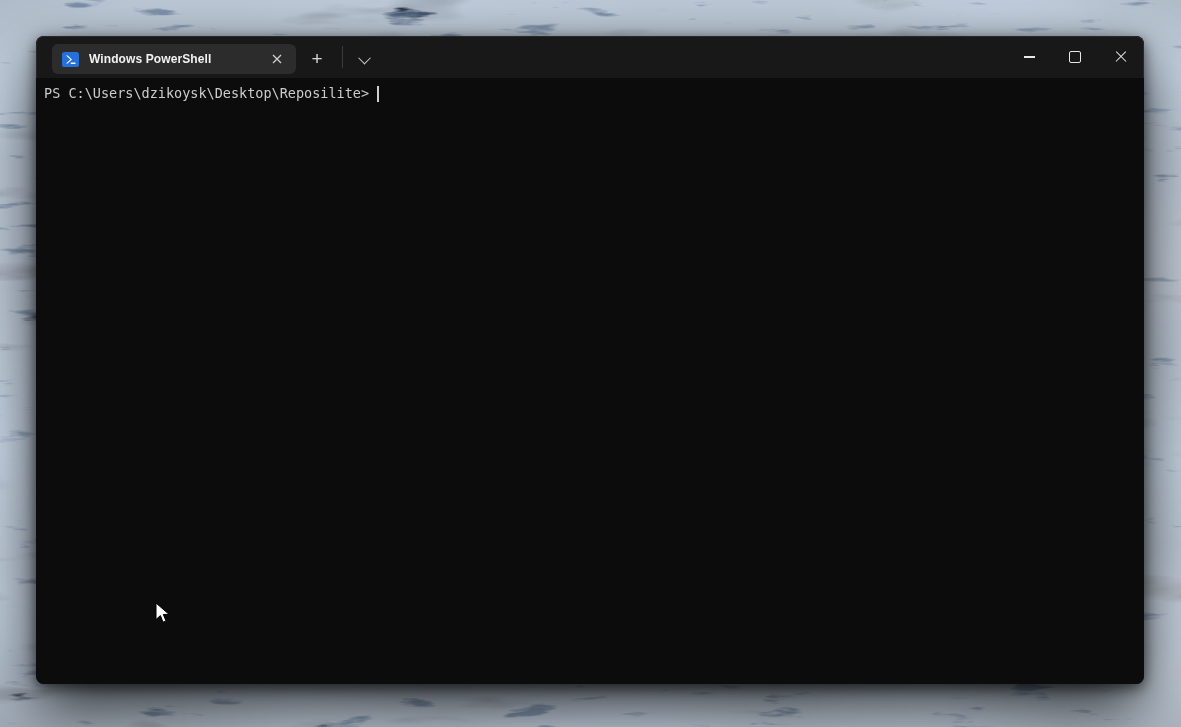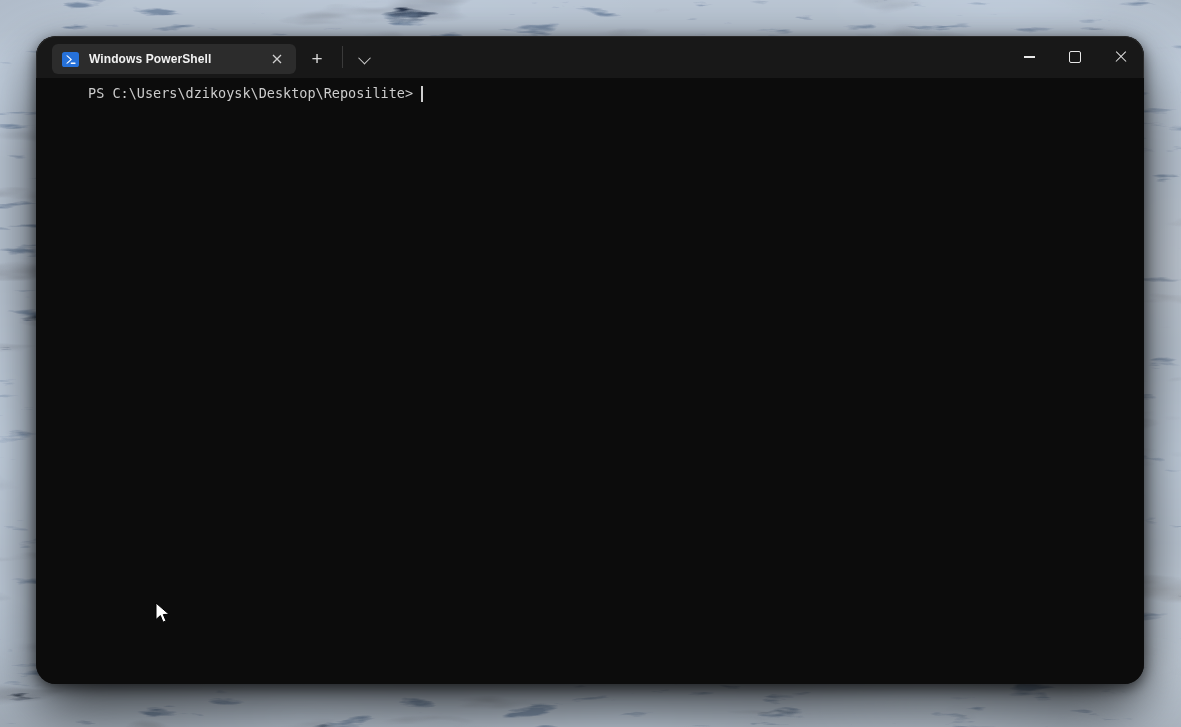--- a/index.html
+++ b/index.html
@@ -20,21 +20,21 @@
     radial-gradient(120px 110px at 1168px 80px, rgba(140,168,205,.45),rgba(140,168,205,0) 72%),
     radial-gradient(260px 55px at 1000px 10px,  rgba(125,152,190,.40),rgba(125,152,190,0) 70%),
     radial-gradient(300px 50px at 450px 8px,    rgba(70,95,130,.35),  rgba(70,95,130,0) 70%),
     linear-gradient(160deg,#10182a 0%,#0b1220 35%,#070c16 70%,#0a1018 100%);}
   .frost-noise{position:absolute;inset:0;opacity:.9;}
   .vignette{position:absolute;inset:0;background:
     radial-gradient(120% 100% at 50% 45%, rgba(0,0,0,0) 55%, rgba(0,0,0,.45) 100%);}
 
   
   .window{position:absolute;left:36px;top:36px;width:1108px;height:648px;
-    border-radius:20px;overflow:hidden;background:#0c0c0c;
+    border-radius:8px;overflow:hidden;background:#0c0c0c;
     box-shadow:0 24px 60px rgba(0,0,0,.75), 0 4px 14px rgba(0,0,0,.6);
     outline:1px solid rgba(255,255,255,.07);outline-offset:-1px;}
 
   .tabbar{height:42px;background:#181818;display:flex;align-items:stretch;}
   .tab{margin:8px 0 4px 16px;width:226px;background:#2c2c2c;border-radius:6px;
     display:flex;align-items:center;padding:0 8px 0 10px;color:#fff;}
   .ps-icon{width:17px;height:15px;flex:0 0 auto;display:block;}
   .tab-title{flex:1;margin-left:10px;font-size:12px;font-weight:700;
     letter-spacing:.1px;color:#f2f2f2;white-space:nowrap;overflow:hidden;}
   .tab-close{width:22px;height:22px;border:0;background:transparent;border-radius:4px;
@@ -54,21 +54,21 @@
   .min-glyph{width:11px;height:1.4px;background:#e8e8e8;display:block;}
   .max-glyph{width:10px;height:10px;border:1.4px solid #e8e8e8;border-radius:2px;display:block;}
   .x-glyph{position:relative;width:12px;height:12px;display:block;}
   .x-glyph::before,.x-glyph::after{content:"";position:absolute;left:-1px;top:5.3px;width:14px;
     height:1.4px;background:#e8e8e8;}
   .x-glyph::before{transform:rotate(45deg);} .x-glyph::after{transform:rotate(-45deg);}
 
   .terminal{position:relative;height:606px;background:#0c0c0c;
     font-family:"DejaVu Sans Mono","Liberation Mono",monospace;
     font-size:13.5px;color:#cccccc;padding:6px 0 0 8px;box-sizing:border-box;}
-  .term-line{display:flex;align-items:center;white-space:pre;line-height:19px;margin-left:44px;}
+  .term-line{display:flex;align-items:center;white-space:pre;line-height:19px;}
   .term-cursor{display:inline-block;width:2px;height:16px;background:#cfcfcf;
     margin-left:8px;}
   .term-scrollbar{position:absolute;top:0;right:0;width:12px;height:100%;}
 
   
   .mouse{position:absolute;left:155px;top:602px;width:15px;height:22px;pointer-events:none;}
 </style>
 </head>
 <body>
 

